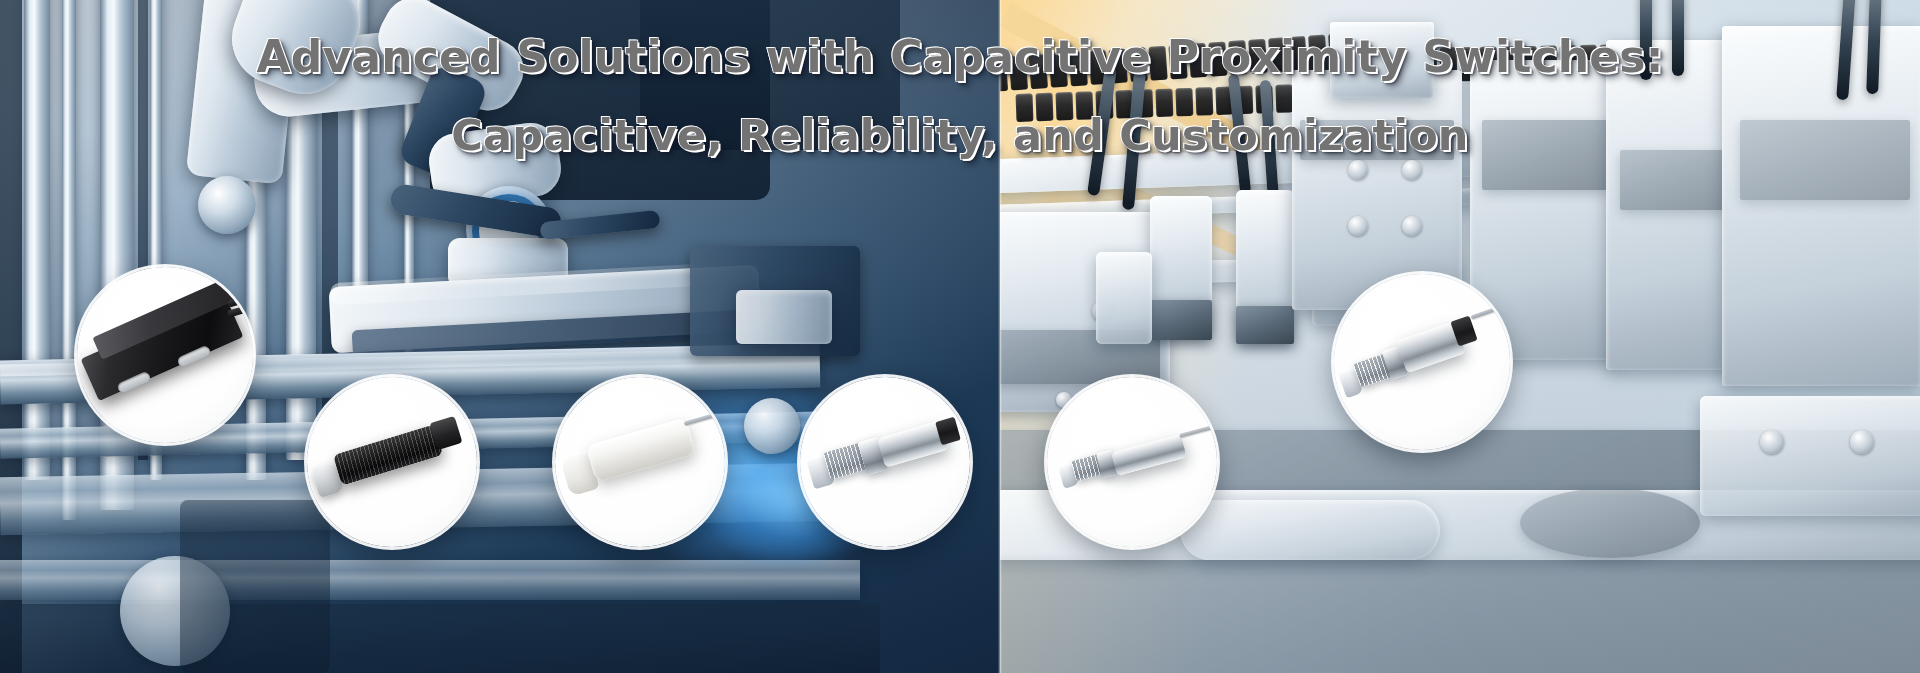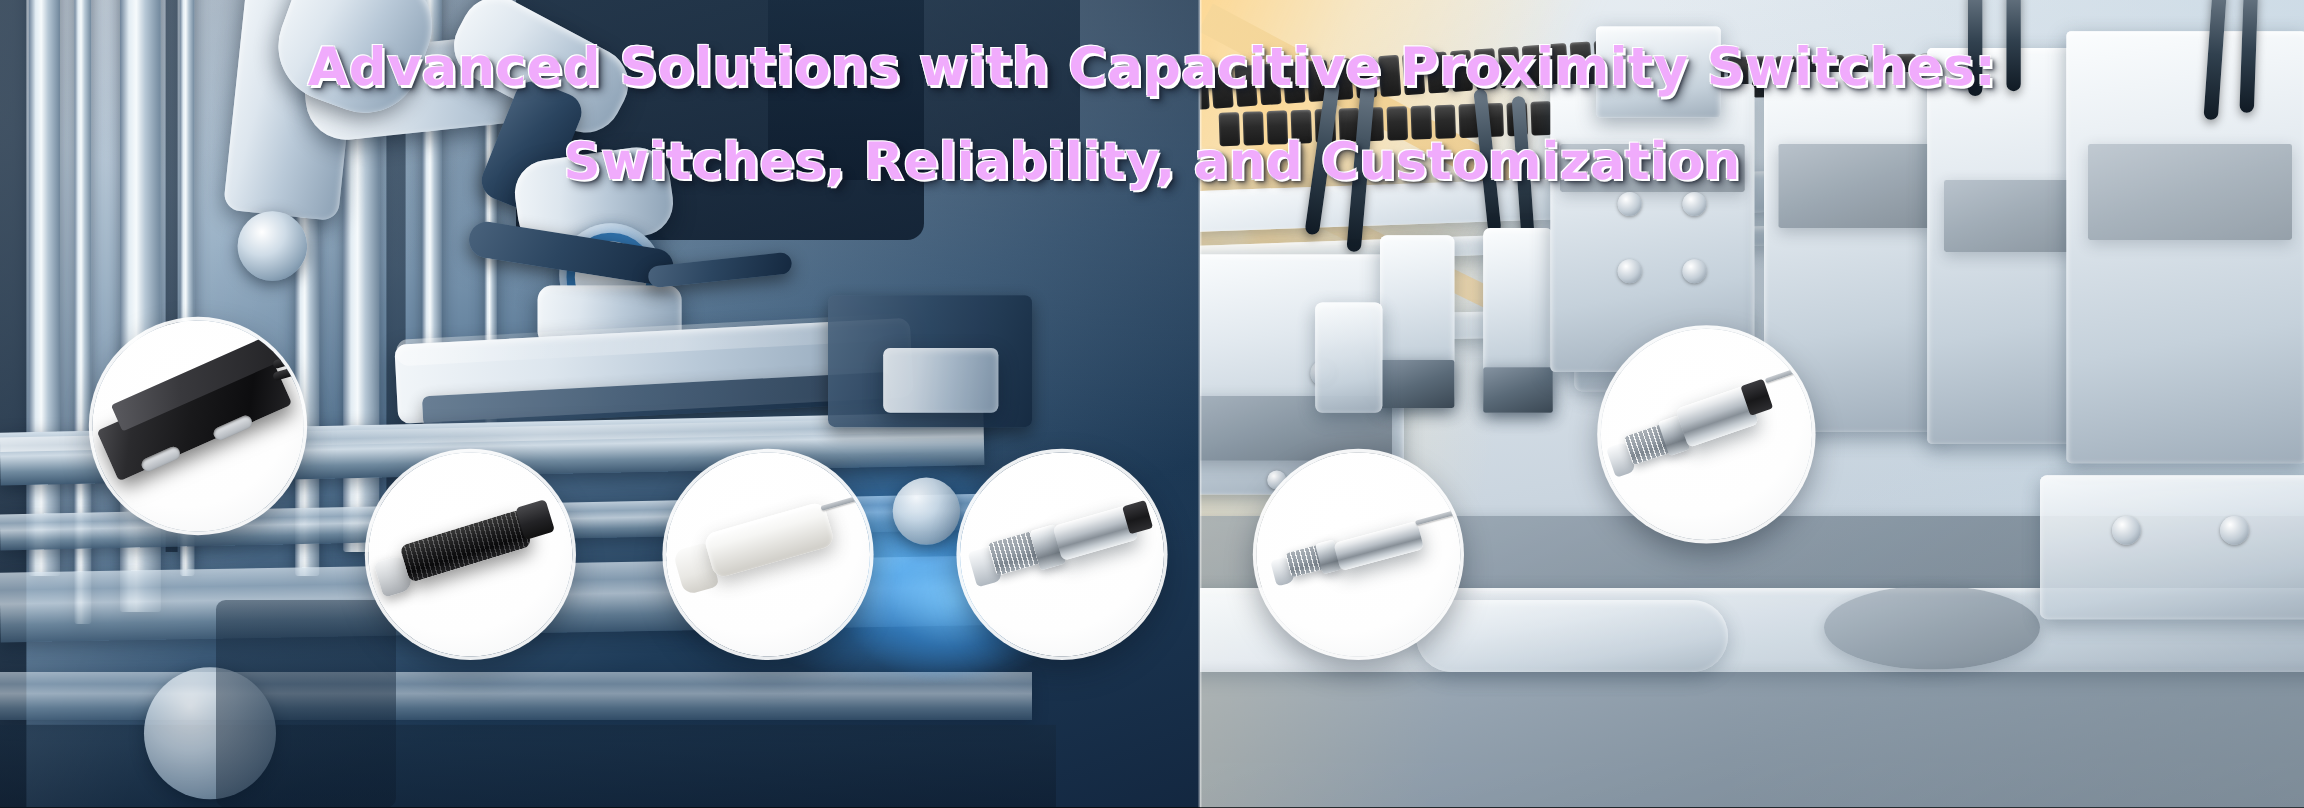--- a/index.html
+++ b/index.html
@@ -117,21 +117,21 @@
     z-index:40;
     pointer-events:none;
   }
   #headline .ln {
     display:block;
     font-family:"DejaVu Sans", sans-serif;
     font-weight:bold;
     font-size:44px;
     letter-spacing:.2px;
     line-height:78px;
-    color:#f0abfc;
+    color:#737373;
     -webkit-text-stroke:1.6px #ffffff;
     paint-order:stroke fill;
     text-shadow:
       2px 2px 0 #ffffff,
      -1px -1px 0 #ffffff,
       3px 3px 3px rgba(20,25,40,.75),
       5px 5px 7px rgba(10,15,28,.55);
   }
   #headline .ln2 { font-size:43px; }
 
@@ -428,21 +428,21 @@
     <div class="rdark" style="left:520px; top:488px; width:180px; height:70px; border-radius:50%; opacity:.45;"></div>
     <div class="rplate" style="left:700px; top:396px; width:240px; height:120px; border-radius:6px; opacity:.9;"></div>
     <div class="bolt" style="left:760px; top:430px; width:24px; height:24px;"></div>
     <div class="bolt" style="left:850px; top:430px; width:24px; height:24px;"></div>
   </div>
 
   <div class="seam" style="left:998px;"></div>
 
   <div id="headline">
     <span class="ln ln1">Advanced Solutions with Capacitive Proximity Switches:</span>
-    <span class="ln ln2">Switches, Reliability, and Customization</span>
+    <span class="ln ln2">Capacitive, Reliability, and Customization</span>
   </div>
 
   <div class="pc" style="left:77px; top:267px; width:176px; height:176px;">
     <div class="blk-body" style="left:6px; top:58px; width:158px; height:46px; transform:rotate(-24deg); transform-origin:center;"></div>
     <div class="blk-top" style="left:14px; top:40px; width:146px; height:24px; transform:rotate(-24deg); transform-origin:center;"></div>
     <div class="slot" style="left:40px; top:110px; width:34px; height:11px; transform:rotate(-24deg);"></div>
     <div class="slot" style="left:100px; top:84px; width:34px; height:11px; transform:rotate(-24deg);"></div>
     <div class="lead" style="left:150px; top:28px; width:42px; height:7px; transform:rotate(-16deg);"></div>
     <div class="lead" style="left:150px; top:38px; width:42px; height:7px; transform:rotate(-16deg);"></div>
   </div>

